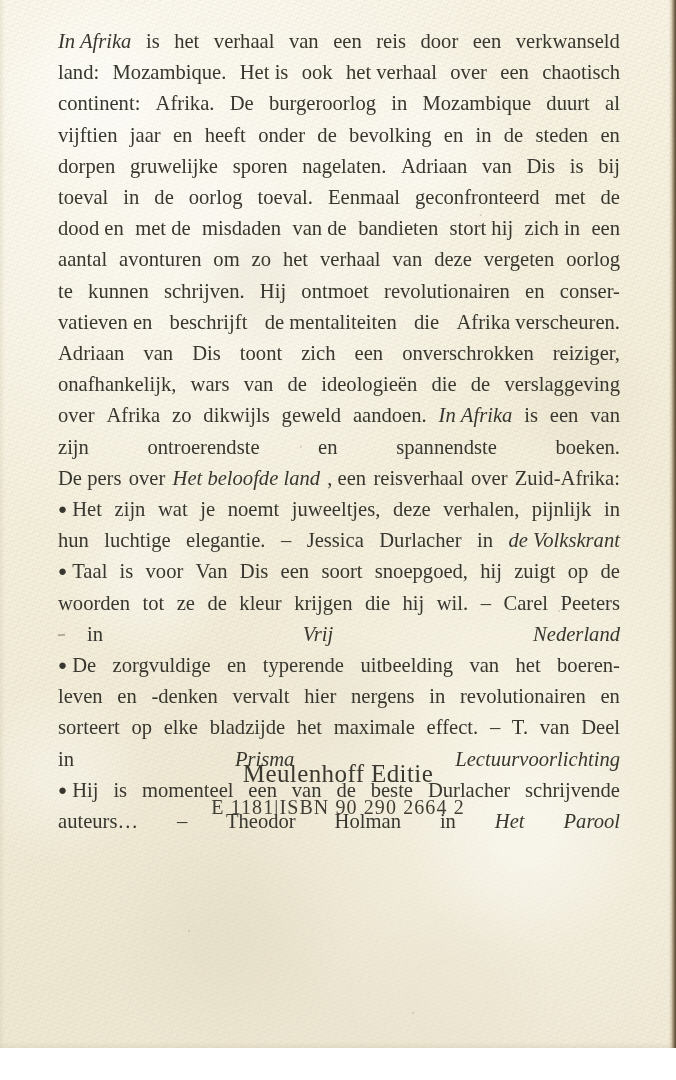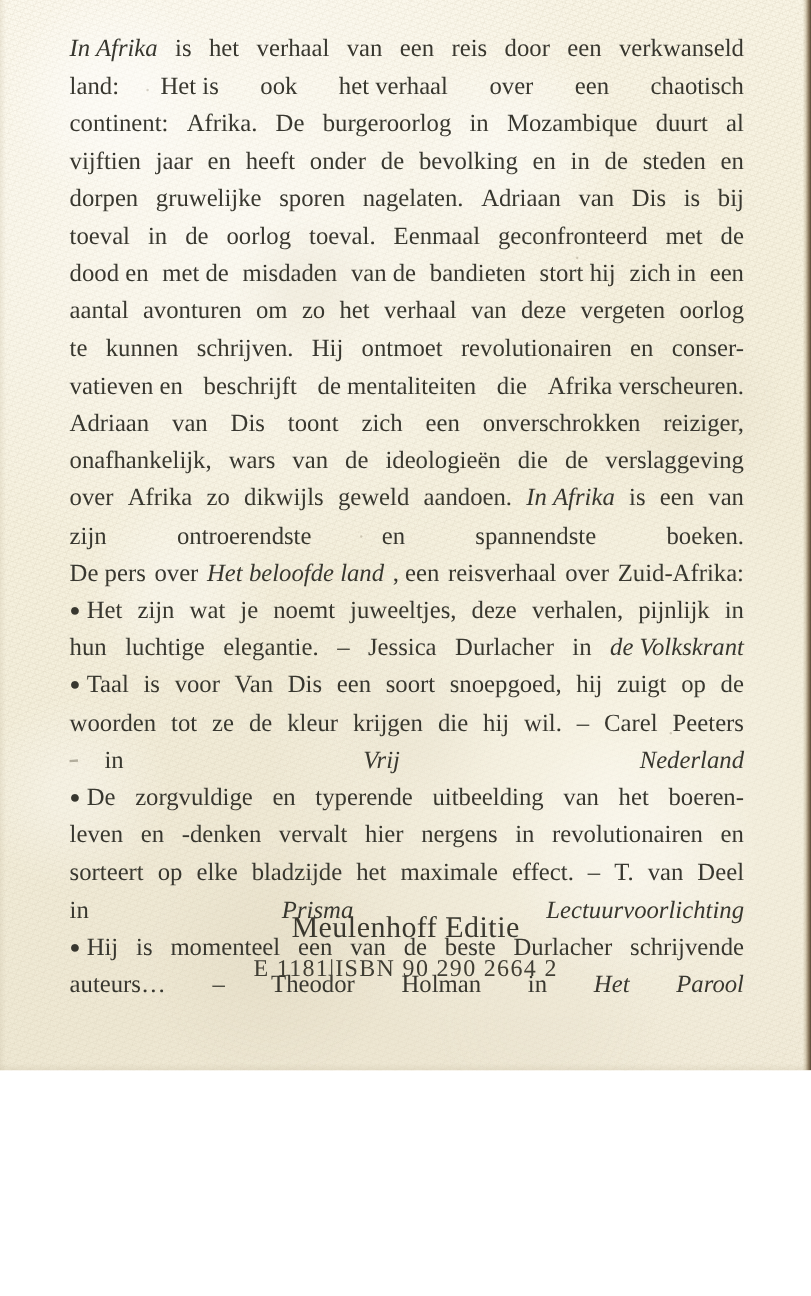--- a/index.html
+++ b/index.html
@@ -4,21 +4,21 @@
 <style>
   html, body {
     margin: 0;
     padding: 0;
     background: #ffffff;
   }
 
   #cover {
     position: relative;
     width: 676px;
-    height: 892px;
+    height: 1048px;
     overflow: hidden;
     background-color: #f6f1df;
     
     background-image:
       radial-gradient(ellipse 70% 50% at 30% 20%, rgba(255,255,255,0.55), rgba(255,255,255,0) 70%),
       radial-gradient(ellipse 60% 45% at 75% 72%, rgba(255,253,244,0.55), rgba(255,255,255,0) 70%),
       radial-gradient(ellipse 90% 60% at 50% 95%, rgba(232,224,203,0.45), rgba(255,255,255,0) 70%),
       repeating-linear-gradient(17deg, rgba(214,205,182,0.16) 0px, rgba(214,205,182,0.16) 1px, rgba(255,255,255,0) 1px, rgba(255,255,255,0) 4px),
       repeating-linear-gradient(-23deg, rgba(206,197,173,0.13) 0px, rgba(206,197,173,0.13) 1px, rgba(255,255,255,0) 1px, rgba(255,255,255,0) 5px),
       repeating-linear-gradient(71deg, rgba(221,213,192,0.12) 0px, rgba(221,213,192,0.12) 1px, rgba(255,255,255,0) 1px, rgba(255,255,255,0) 3px),
@@ -182,20 +182,21 @@
           <span>verhaal</span>
           <span>van</span>
           <span>een</span>
           <span>reis</span>
           <span>door</span>
           <span>een</span>
           <span>verkwanseld</span>
         </span>
       <span class="line-justify">
           <span>land:</span>
+          <span>Mozambique.</span>
           <span>Het&nbsp;is</span>
           <span>ook</span>
           <span>het&nbsp;verhaal</span>
           <span>over</span>
           <span>een</span>
           <span>chaotisch</span>
         </span>
       <span class="line-justify">
           <span>continent:</span>
           <span>Afrika.</span>

